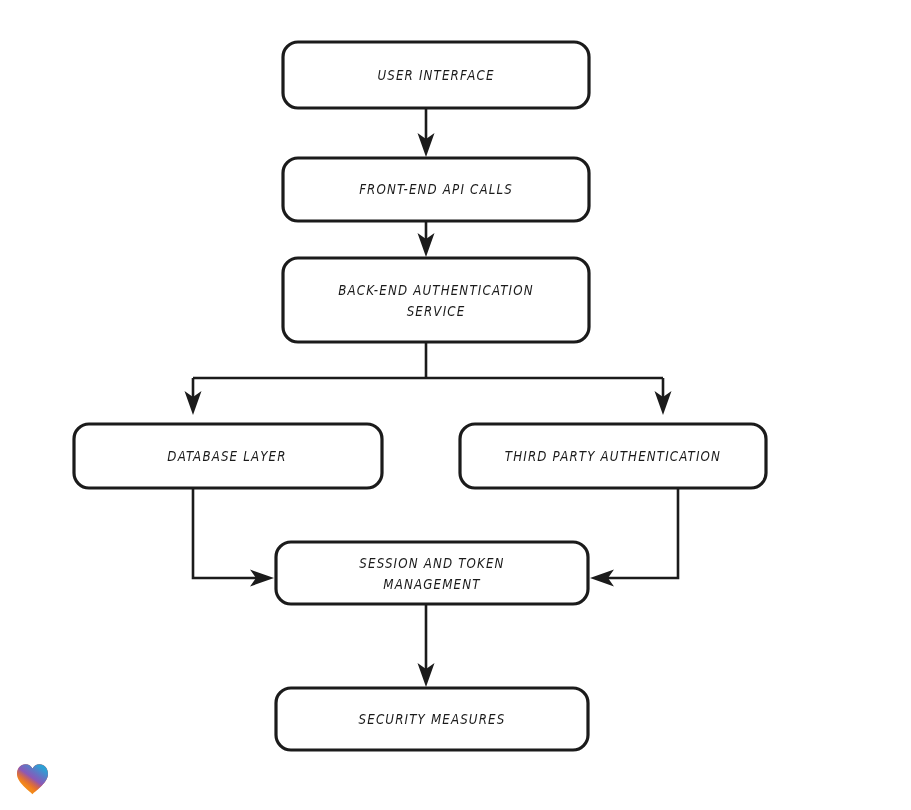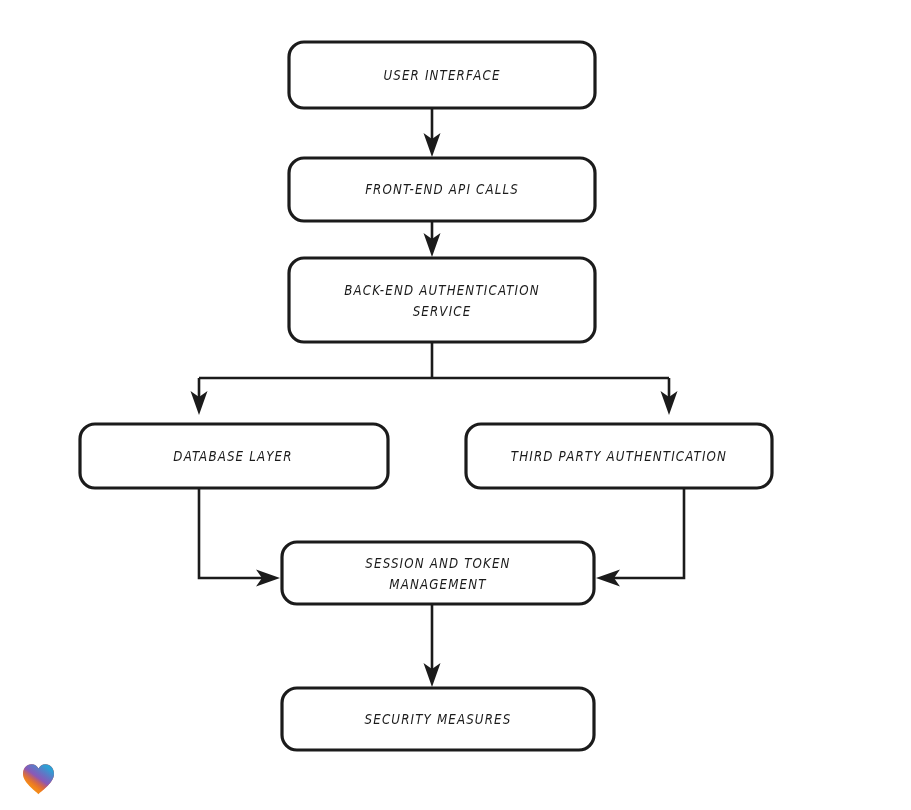--- a/index.html
+++ b/index.html
@@ -10,21 +10,21 @@
   body {
     width: 911px;
     height: 810px;
     position: relative;
     overflow: hidden;
     font-family: "DejaVu Sans", sans-serif;
   }
   #flow-root {
     position: absolute;
     top: 0;
-    left: 14px;
+    left: 8px;
     width: 736px;
     height: 810px;
   }
   svg.flow-canvas {
     display: block;
     width: 911px;
     height: 810px;
   }
   .node-shape {
     fill: #ffffff;

